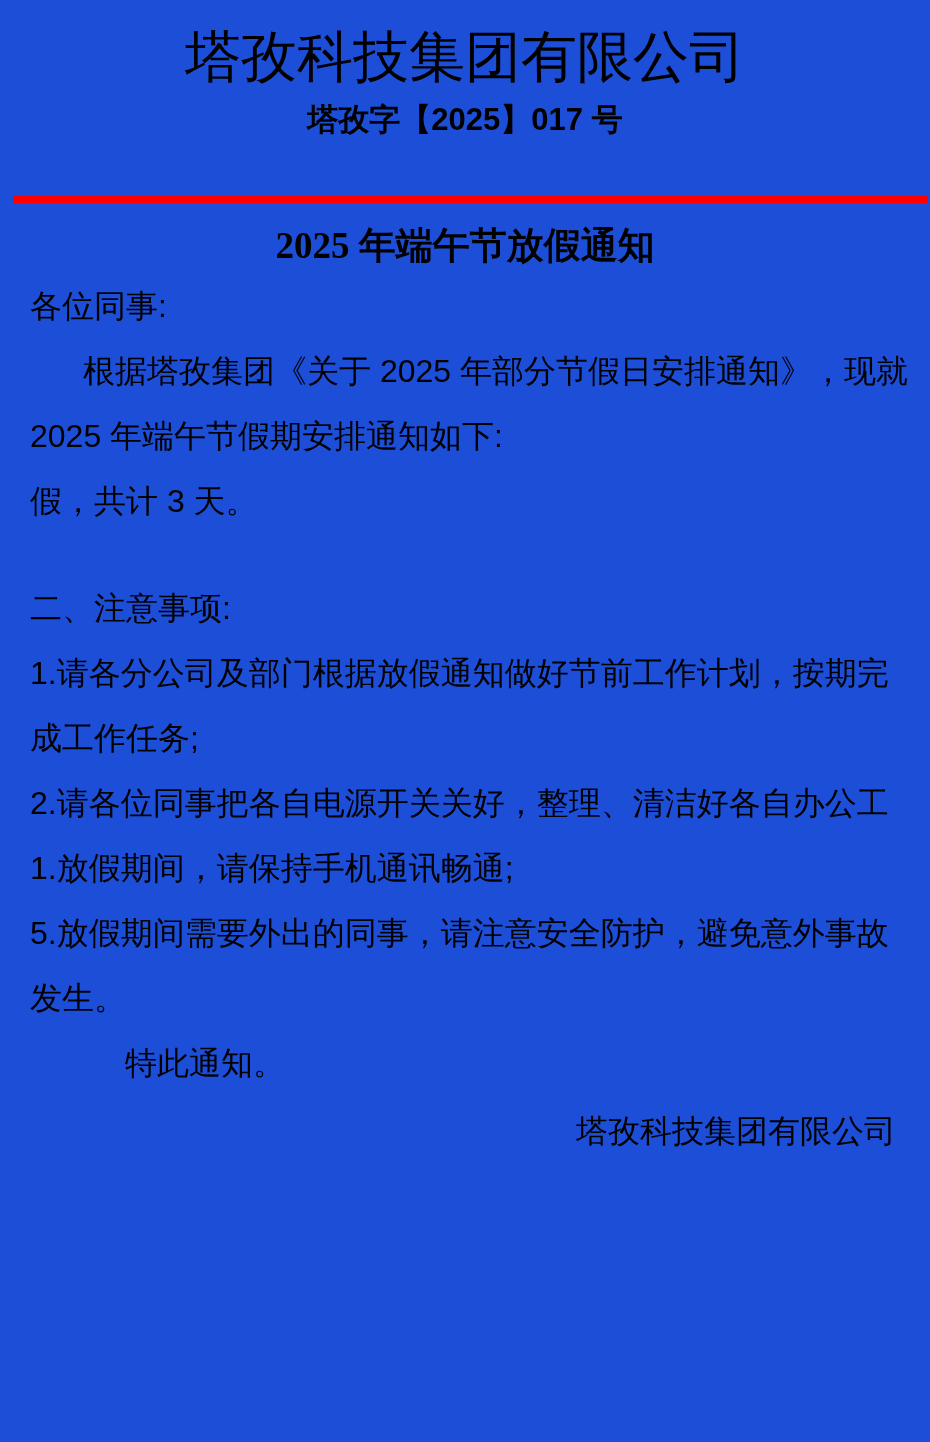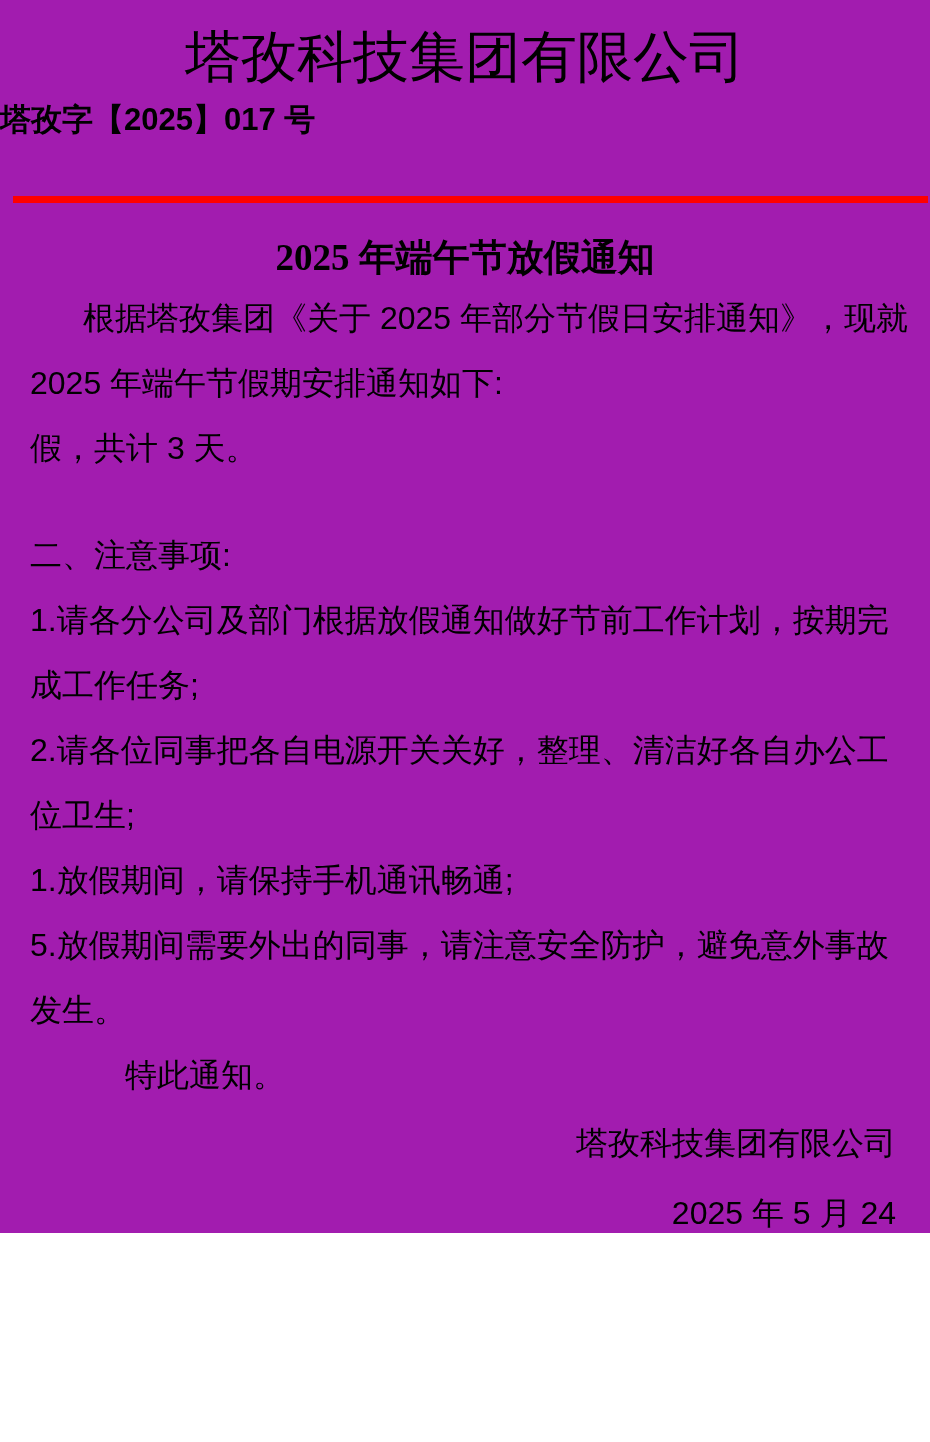--- a/index.html
+++ b/index.html
@@ -3,50 +3,51 @@
 <meta charset="utf-8">
 <style>
   html, body {
     margin: 0;
     padding: 0;
     background: #ffffff;
   }
   .page {
     position: relative;
     width: 930px;
-    height: 1233px;
-    background: #a21caf;
+    height: 1442px;
+    background: #1d4ed8;
     color: #000000;
     overflow: hidden;
     font-family: "Liberation Sans", "DejaVu Sans", sans-serif;
   }
   .doc-title {
     padding-top: 26px;
     text-align: center;
     font-family: "Liberation Serif", "DejaVu Serif", serif;
     font-size: 56px;
     font-weight: 400;
     line-height: 62px;
     white-space: nowrap;
   }
   .doc-number {
     margin-top: 14px;
+    text-align: center;
     font-size: 31px;
     font-weight: 700;
     line-height: 36px;
     white-space: nowrap;
   }
   .red-divider {
     margin: 58px 2px 0 13px;
     height: 7px;
     background: #ff0000;
     border: none;
   }
   .notice-title {
-    margin-top: 34px;
+    margin-top: 22px;
     text-align: center;
     font-family: "Liberation Serif", "DejaVu Serif", serif;
     font-size: 37px;
     font-weight: 700;
     line-height: 42px;
     white-space: nowrap;
   }
   .body-text {
     margin: 7px 30px 0 30px;
     font-size: 32px;
@@ -79,48 +80,47 @@
   <div class="doc-title">塔孜科技集团有限公司</div>
 
   <div class="doc-number">塔孜字【2025】017 号</div>
 
   <div class="red-divider"></div>
 
   <div class="notice-title">2025 年端午节放假通知</div>
 
   <div class="body-text">
 
+    <div class="line">各位同事:</div>
 
     <div class="line indent-first">根据塔孜集团《关于 2025 年部分节假日安排通知》，现就</div>
 
     <div class="line">2025 年端午节假期安排通知如下:</div>
 
 
 
     <div class="line">假，共计 3 天。</div>
 
     <div class="spacer"></div>
 
     <div class="line">二、注意事项:</div>
 
     <div class="line">1.请各分公司及部门根据放假通知做好节前工作计划，按期完</div>
 
     <div class="line">成工作任务;</div>
 
     <div class="line">2.请各位同事把各自电源开关关好，整理、清洁好各自办公工</div>
 
-    <div class="line">位卫生;</div>
 
     <div class="line">1.放假期间，请保持手机通讯畅通;</div>
 
     <div class="line">5.放假期间需要外出的同事，请注意安全防护，避免意外事故</div>
 
     <div class="line">发生。</div>
 
     <div class="line indent-closing">特此通知。</div>
 
     <div class="line sig-line">塔孜科技集团有限公司</div>
 
-    <div class="line sig-line">2025 年 5 月 24</div>
 
   </div>
 
 </div>
 
 </body></html>

